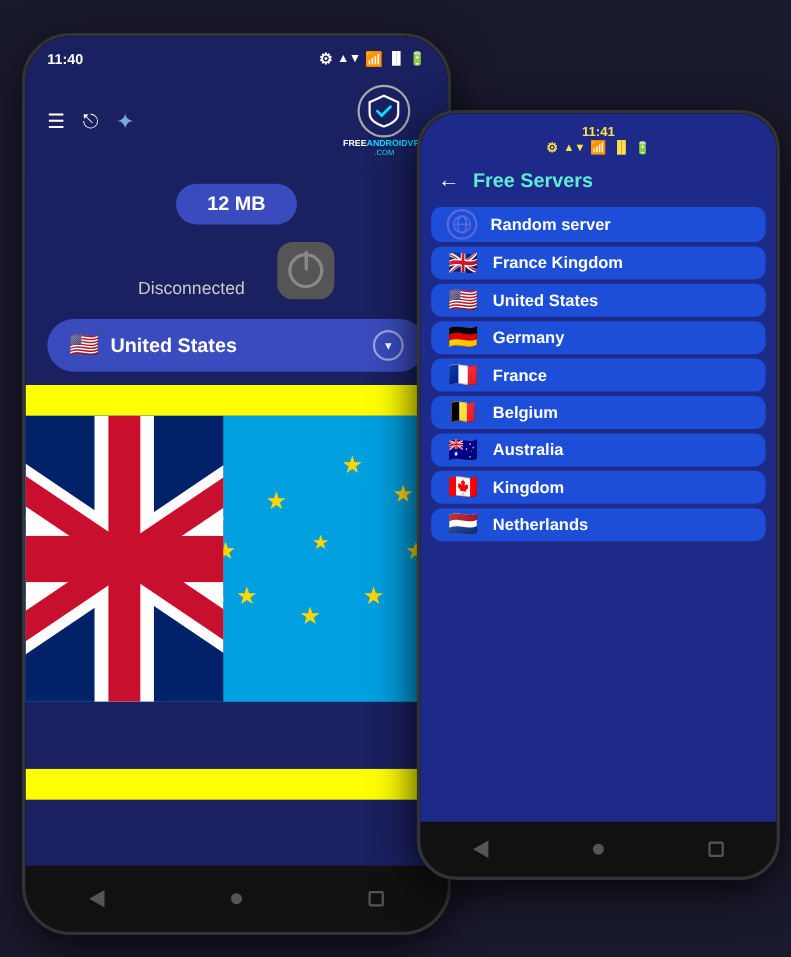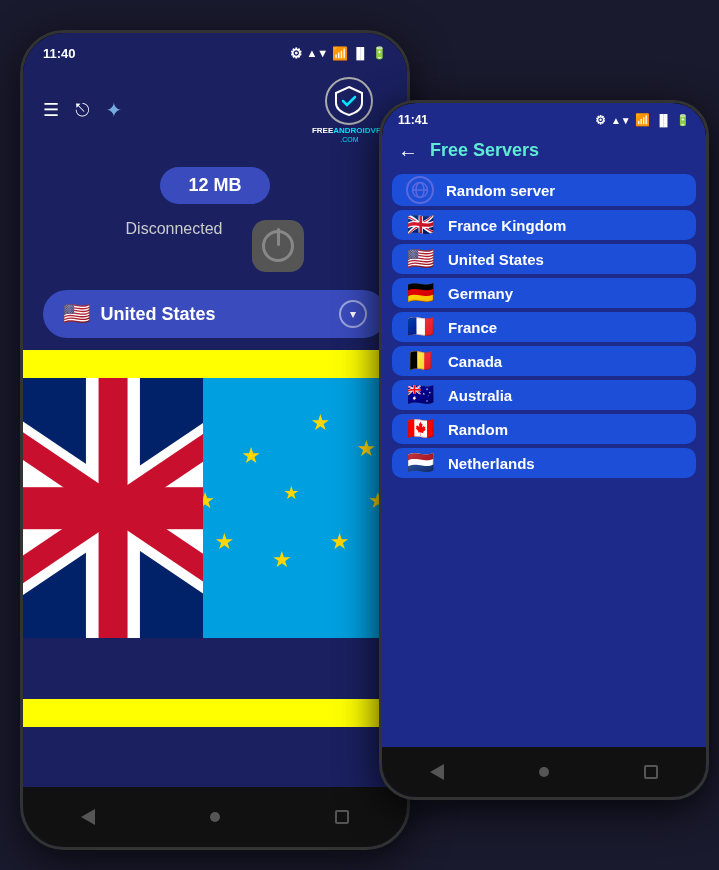--- a/index.html
+++ b/index.html
@@ -130,21 +130,21 @@
       border-radius: 20px;
       padding: 8px 28px;
       color: white;
       font-size: 18px;
       font-weight: 700;
     }
 
     
     .status-row {
       display: flex;
-      align-items: flex-start;
+      align-items: flex-end;
       justify-content: center;
       gap: 30px;
       margin: 6px 0;
       width: 100%;
       padding: 0 20px;
     }
 
     .disconnected-text {
       color: #ccc;
       font-size: 16px;
@@ -431,23 +431,24 @@
       overflow: hidden;
       display: flex;
       flex-direction: column;
     }
 
     .status-bar2 {
       display: flex;
       align-items: center;
       justify-content: space-between;
       padding: 10px 16px 4px;
-      color: #ffffff;
+      color: #fde047;
       font-size: 12px;
       font-weight: 600;
+      flex-direction: column;
     }
 
     .servers-header {
       display: flex;
       align-items: center;
       padding: 8px 16px 12px;
       gap: 12px;
     }
 
     .back-arrow {
@@ -667,31 +668,31 @@
         <span class="server-name">Germany</span>
       </div>
 
       <div class="server-item">
         <span class="server-flag">🇫🇷</span>
         <span class="server-name">France</span>
       </div>
 
       <div class="server-item">
         <span class="server-flag">🇧🇪</span>
-        <span class="server-name">Canada</span>
+        <span class="server-name">Belgium</span>
       </div>
 
       <div class="server-item">
         <span class="server-flag">🇦🇺</span>
         <span class="server-name">Australia</span>
       </div>
 
       <div class="server-item">
         <span class="server-flag">🇨🇦</span>
-        <span class="server-name">Random</span>
+        <span class="server-name">Kingdom</span>
       </div>
 
       <div class="server-item">
         <span class="server-flag">🇳🇱</span>
         <span class="server-name">Netherlands</span>
       </div>
 
     </div>
 
     <div class="bottom-nav2">

